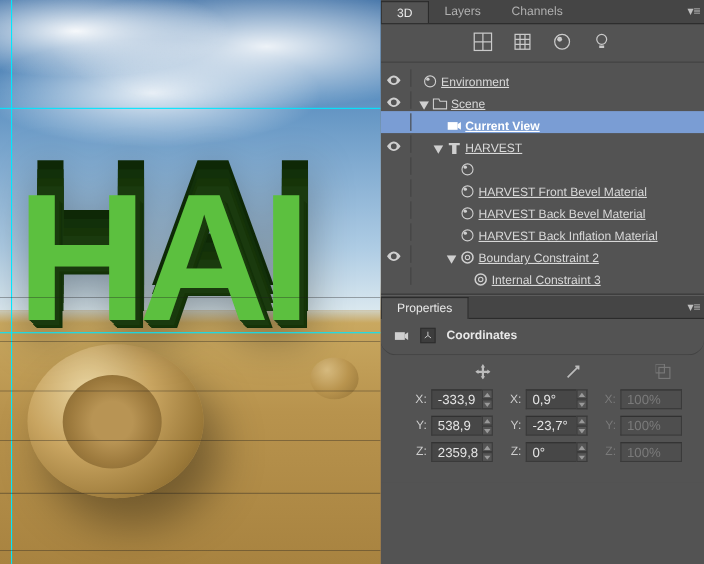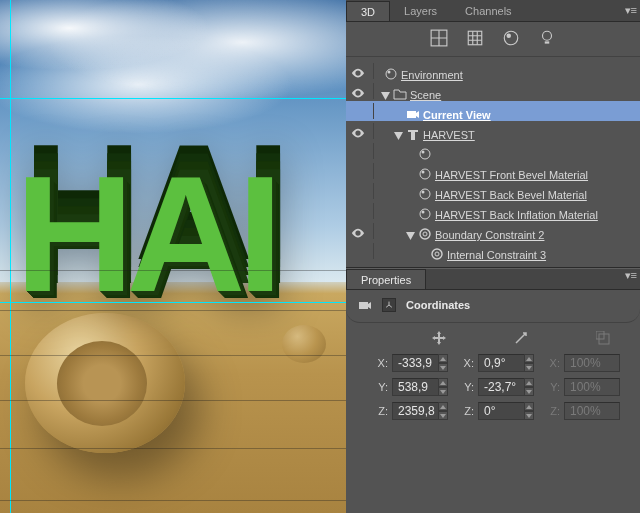--- a/index.html
+++ b/index.html
@@ -43,21 +43,21 @@
 .row.selected { background: #7a9dd4; color: #fff; }
 .row.selected .label { font-weight: bold; text-decoration: underline; color:#fff; }
 .label { text-decoration: underline; color: #d8d8d8; }
 .eye { width: 16px; height: 16px; display: flex; align-items: center; justify-content: center; }
 .eye svg { width: 14px; height: 10px; }
 .vbar { width: 1px; align-self: stretch; background: #444; margin: 2px 4px; }
 .indent { display: inline-block; }
 .tw { width: 9px; height: 9px; display: inline-flex; align-items: center; justify-content: center; }
 .ico { width: 14px; height: 14px; display: inline-flex; align-items: center; justify-content: center; }
 
-.props-header { display: flex; align-items: flex-start; height: 22px; background: #454545; border-top: 1px solid #5f5f5f; border-bottom: 1px solid #2b2b2b; }
+.props-header { display: flex; align-items: center; height: 22px; background: #454545; border-top: 1px solid #5f5f5f; border-bottom: 1px solid #2b2b2b; }
 .section-row { display:flex; align-items:center; gap:10px; padding:8px 12px 10px; border-bottom:1px solid #424242;border-radius:14px; }
 .section-row .title { font-weight: bold; color: #e8e8e8; }
 
 .coord-icons { display: flex; gap: 68px; padding: 8px 0 4px 86px; color: #b8b8b8; }
 .coords { padding: 2px 20px 14px; }
 .crow { display: flex; align-items: center; height: 24px; gap: 4px; }
 .clbl { width: 22px; text-align: right; color: #cfcfcf; }
 .cfld { width: 56px; height: 18px; background: #474747; border: 1px solid #3a3a3a; border-top-color: #2f2f2f; color: #e4e4e4; padding: 0 5px; line-height: 16px; text-align: left; font-size: 12px; display:flex; align-items:center; position:relative; }
 .cfld.dis { color: #7a7a7a; background: #4e4e4e; }
 .steppers { position:absolute; right:-1px; top:-1px; bottom:-1px; width:10px; display:flex; flex-direction:column; }

